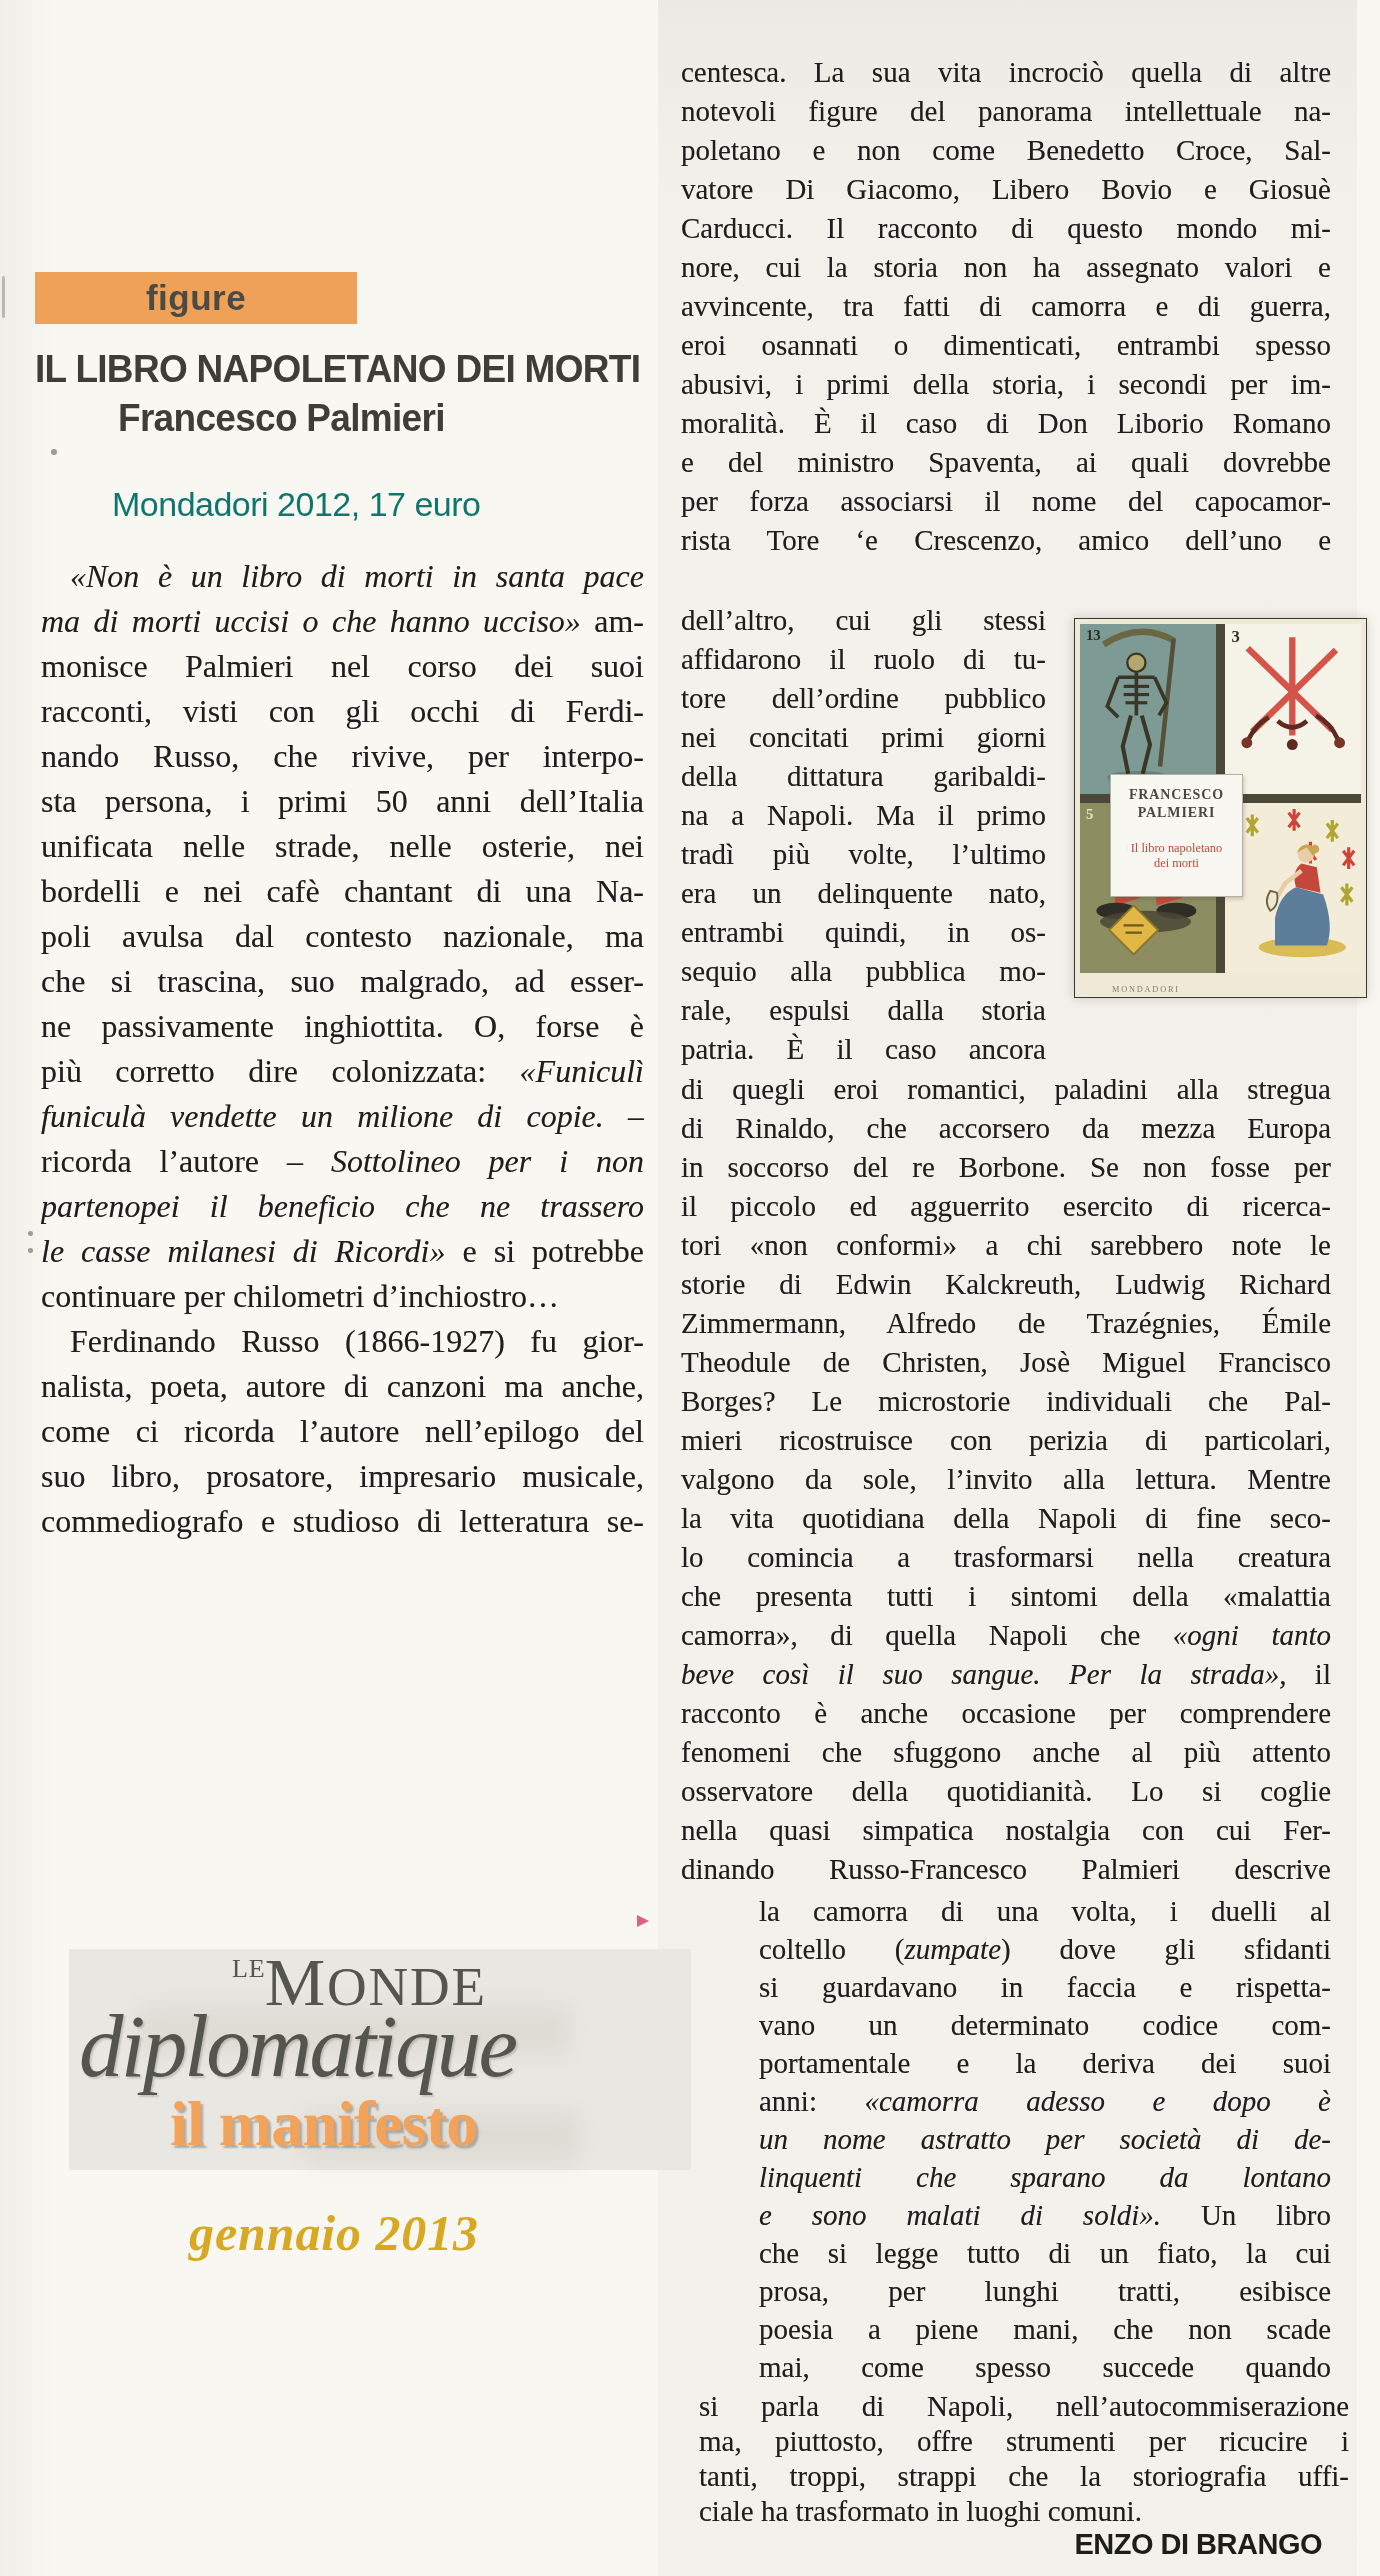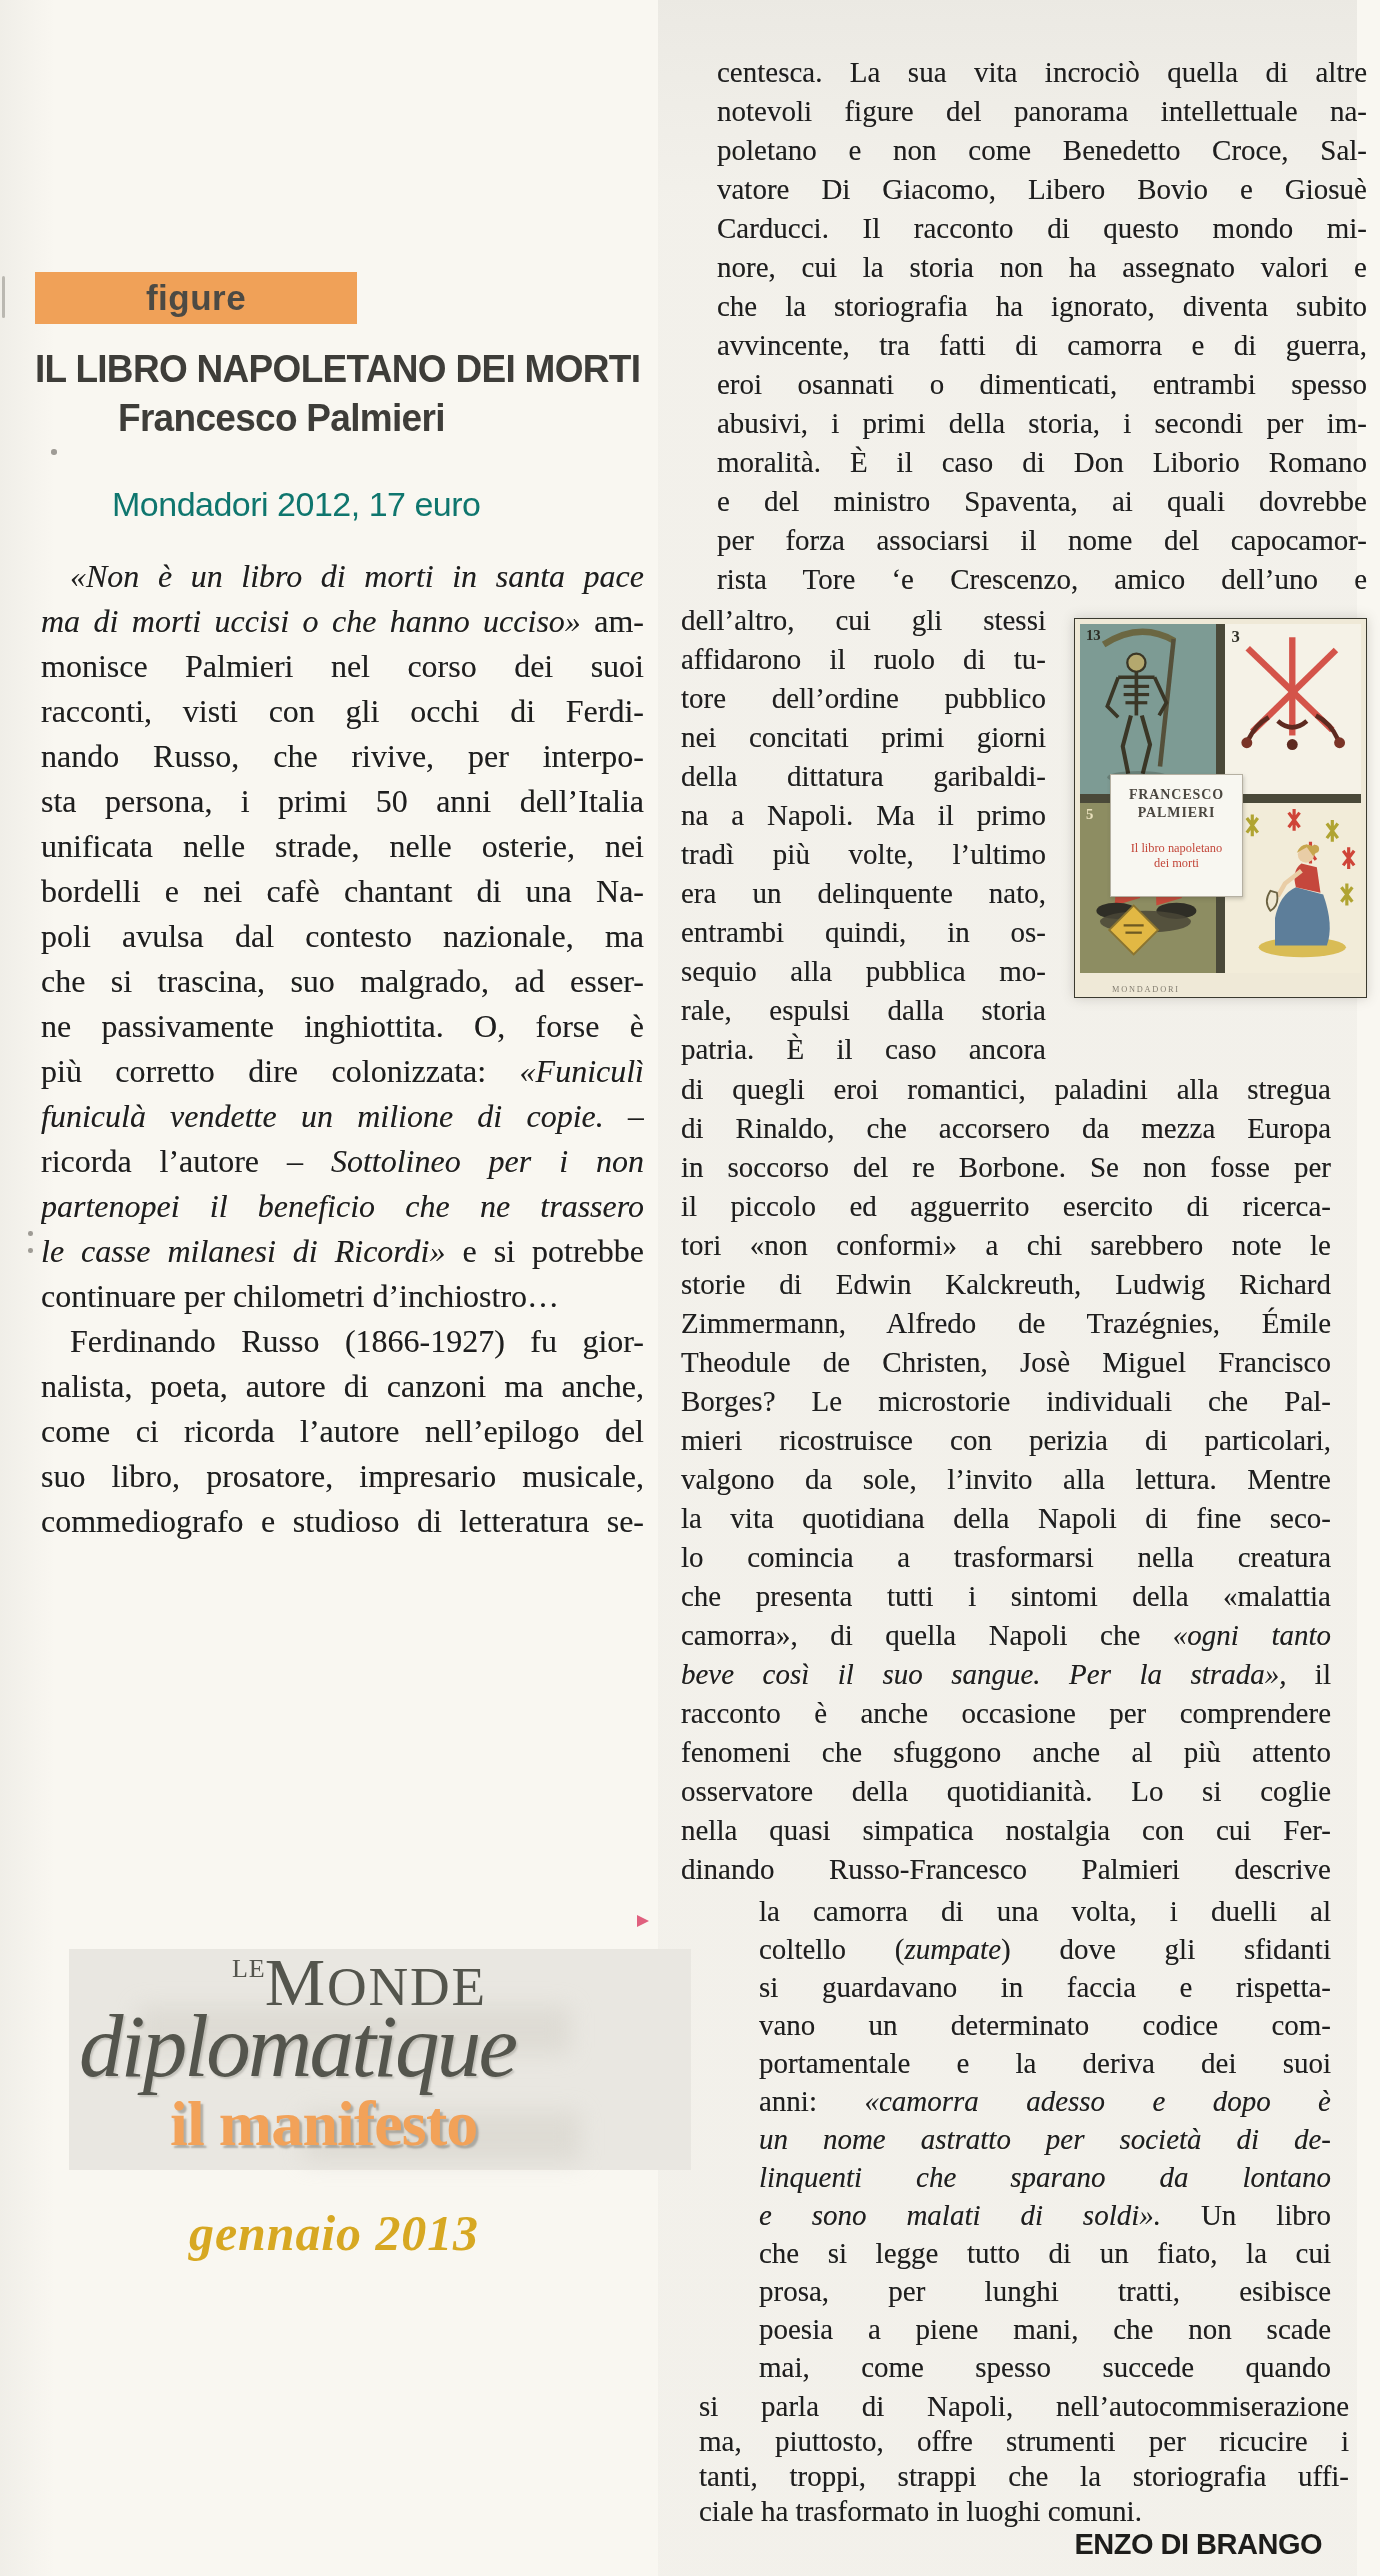--- a/index.html
+++ b/index.html
@@ -22,21 +22,21 @@
         font-size:34px;color:#0f766e;letter-spacing:-0.5px;}
 
   
   .seg{position:absolute;}
   .seg .line{text-align:justify;text-align-last:justify;overflow:hidden;
         text-shadow:0 0 0.6px rgba(20,20,20,.4);}
   .seg .line.nj{text-align-last:left;}
   .seg .line.ind{text-indent:29px;}
   .it{font-style:italic;}
   .col-left{left:41px;top:554px;width:603px;font-size:32px;line-height:45px;}
-  .right-a{left:681px;top:53px;width:650px;font-size:29px;line-height:39px;margin-left:36px;}
+  .right-a{left:681px;top:53px;width:650px;font-size:29px;line-height:39px;}
   .right-b{left:681px;top:601px;width:365px;font-size:29px;line-height:39px;}
   .right-c{left:681px;top:1070px;width:650px;font-size:29px;line-height:39px;}
   .right-d{left:759px;top:1892px;width:572px;font-size:29px;line-height:38px;}
   .right-e{left:681px;top:2389px;width:650px;font-size:29px;line-height:35px;margin-left:18px;}
   .credit{position:absolute;right:58px;top:2528px;font-family:"Liberation Sans",sans-serif;
         font-weight:bold;font-size:29px;letter-spacing:-0.5px;color:#1d1d1b;}
 
   
   .cover{position:absolute;left:1074px;top:618px;width:291px;height:378px;background:#efe9d7;
         border:1.8px solid #3a392f;box-shadow:0 0 11px rgba(90,88,80,.25);}
@@ -118,21 +118,20 @@
       <div class="line"><span>suo libro, prosatore, impresario musicale,</span></div>
       <div class="line"><span>commediografo e studioso di letteratura se-</span></div>
     </div>
   <div class="seg right-a">
       <div class="line"><span>centesca. La sua vita incrociò quella di altre</span></div>
       <div class="line"><span>notevoli figure del panorama intellettuale na-</span></div>
       <div class="line"><span>poletano e non come Benedetto Croce, Sal-</span></div>
       <div class="line"><span>vatore Di Giacomo, Libero Bovio e Giosuè</span></div>
       <div class="line"><span>Carducci. Il racconto di questo mondo mi-</span></div>
       <div class="line"><span>nore, cui la storia non ha assegnato valori e</span></div>
-      <div class="line"><span>che la storiografia ha ignorato, diventa subito</span></div>
       <div class="line"><span>avvincente, tra fatti di camorra e di guerra,</span></div>
       <div class="line"><span>eroi osannati o dimenticati, entrambi spesso</span></div>
       <div class="line"><span>abusivi, i primi della storia, i secondi per im-</span></div>
       <div class="line"><span>moralità. È il caso di Don Liborio Romano</span></div>
       <div class="line"><span>e del ministro Spaventa, ai quali dovrebbe</span></div>
       <div class="line"><span>per forza associarsi il nome del capocamor-</span></div>
       <div class="line"><span>rista Tore ‘e Crescenzo, amico dell’uno e</span></div>
     </div>
   <div class="seg right-b">
       <div class="line"><span>dell’altro, cui gli stessi</span></div>

